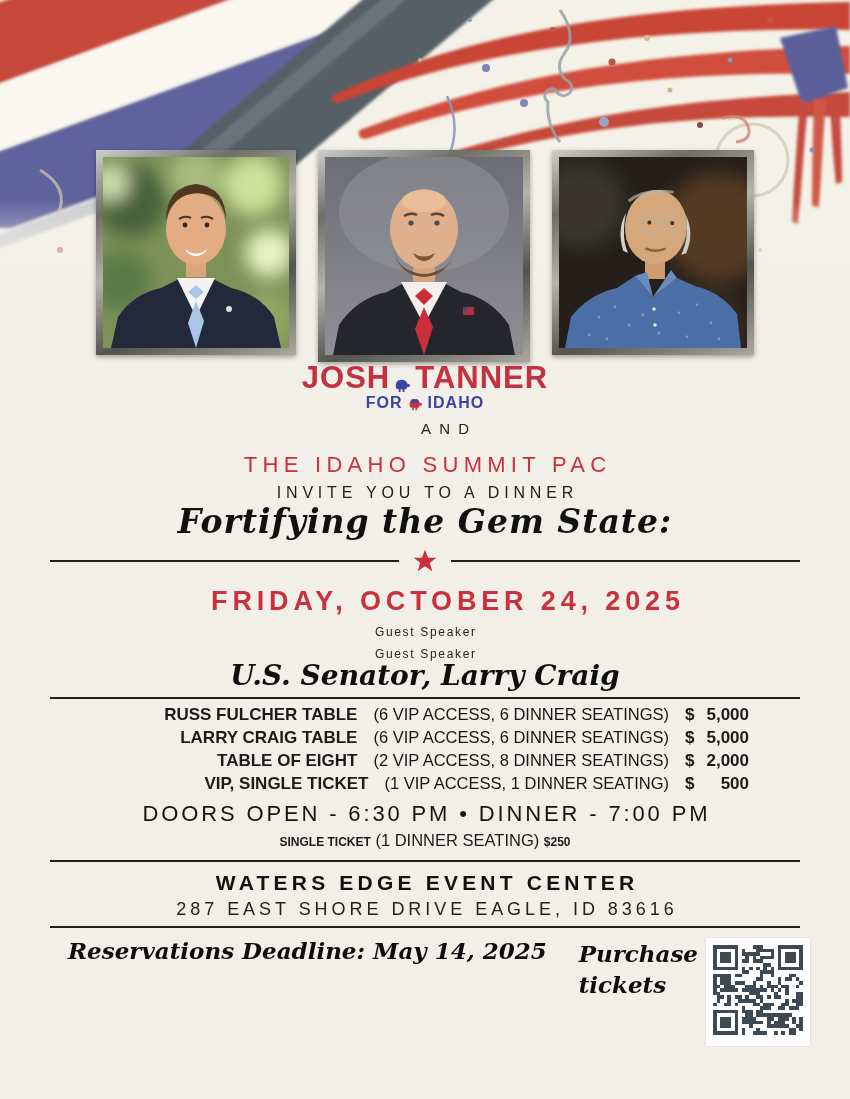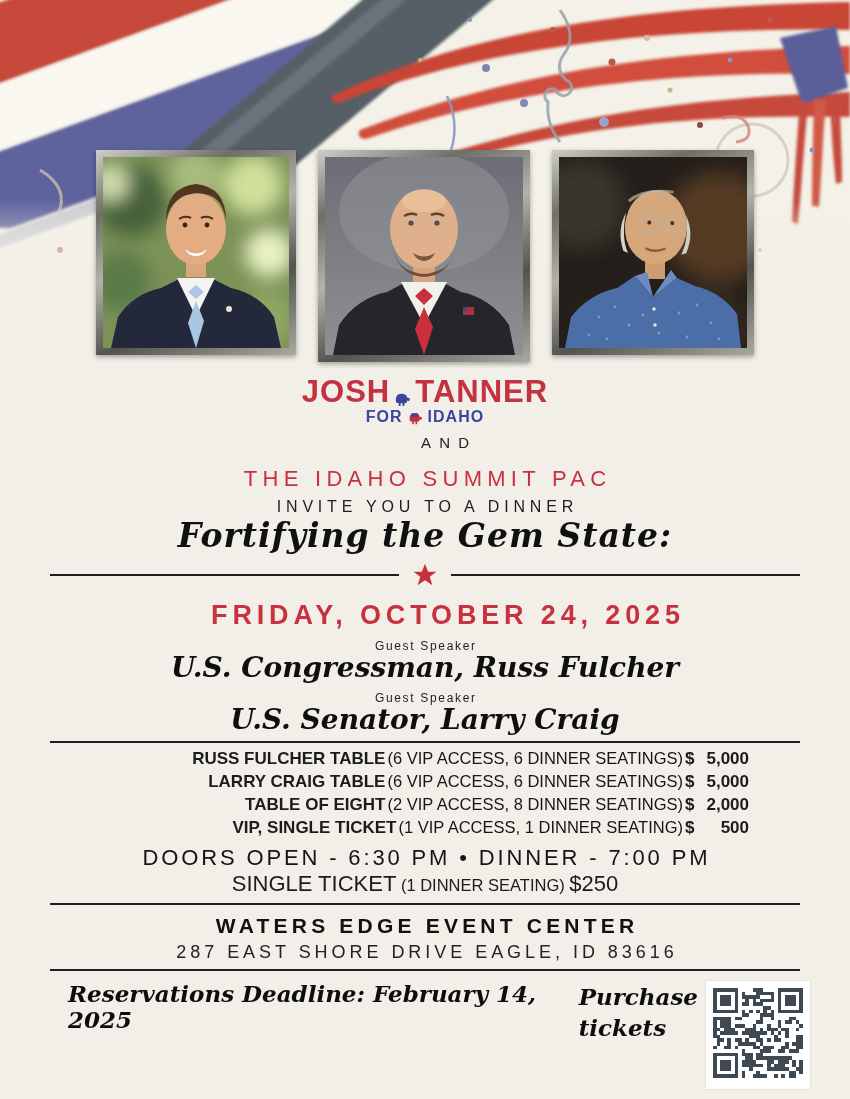--- a/index.html
+++ b/index.html
@@ -15,21 +15,21 @@
   
   .photos{display:flex;justify-content:center;align-items:flex-start;gap:22px;padding-top:150px;}
   .frame{
     padding:7px;
     background:linear-gradient(155deg,#cfcfca 0%,#6f6f68 22%,#b3b3ac 45%,#54544e 70%,#a9a9a2 100%);
     box-shadow:0 2px 5px rgba(0,0,0,.35);
   }
   .frame svg{display:block;}
 
   
-  .logo{margin-top:14px;line-height:1;}
+  .logo{margin-top:0;line-height:1;}
   .logo-name{font-size:31px;font-weight:800;letter-spacing:1px;color:#c23240;display:inline-flex;align-items:flex-end;gap:3px;}
   .logo-tag{margin-top:2px;font-size:16px;font-weight:700;letter-spacing:1px;color:#3b44a0;display:flex;justify-content:center;align-items:center;gap:4px;}
   .ele{display:inline-block;}
 
   .and{margin-top:9px;font-size:15px;letter-spacing:.55em;text-indent:.55em;color:#222;padding-left:40px;}
   .pac{margin-top:15px;font-size:22px;font-weight:400;letter-spacing:.24em;text-indent:.24em;color:#c8313d;}
   .invite{margin-top:6px;font-size:16px;letter-spacing:.3em;text-indent:.3em;color:#1d1d1d;}
 
   .script{font-family:"DejaVu Serif",serif;font-style:italic;font-weight:700;}
   .event-title{margin-top:2px;font-size:33px;line-height:36px;letter-spacing:1px;color:#101010;}
@@ -41,28 +41,28 @@
   .date{margin-top:12px;font-size:27px;font-weight:800;letter-spacing:.18em;text-indent:.18em;color:#c8313d;padding-left:41px;}
 
   .speaker-label{margin-top:8px;font-size:12px;letter-spacing:.14em;text-indent:.14em;color:#222;}
   .speaker-name{font-size:28px;line-height:30px;color:#0e0e0e;}
 
   .rule{width:750px;height:2px;background:#1e1e1e;margin:6px auto 0;}
   .rule.mt{margin-top:8px;}
 
   .vip-heading{margin-top:8px;font-size:23px;letter-spacing:.32em;text-indent:.32em;color:#141414;}
   .vip-rows{width:648px;margin:4px auto 0;}
-  .vip-row{display:flex;justify-content:flex-end;align-items:baseline;gap:2px;line-height:23px;white-space:nowrap;}
+  .vip-row{display:flex;justify-content:flex-end;align-items:baseline;gap:16px;line-height:23px;white-space:nowrap;}
   .row-name{font-weight:800;font-size:17px;}
   .row-details{font-size:16.5px;color:#161616;}
   .row-price{width:64px;display:flex;justify-content:space-between;font-weight:800;font-size:17px;}
 
   .doors-heading{margin-top:6px;font-size:22px;letter-spacing:.13em;text-indent:.13em;color:#141414;}
   .single-row{margin-top:3px;font-size:16.5px;line-height:20px;}
-  .single-row .b{font-weight:400;font-size:22px;}
+  .single-row .b{font-weight:700;font-size:12px;}
 
   .venue-name{margin-top:9px;font-size:21px;font-weight:800;letter-spacing:.2em;text-indent:.2em;color:#111;}
   .venue-address{margin-top:4px;font-size:18px;letter-spacing:.22em;text-indent:.22em;color:#222;}
 
   .footer{width:770px;margin:10px auto 0;display:flex;align-items:flex-start;text-align:left;}
   .footer-left{flex:1 1 auto;padding-left:28px;}
   .deadline{font-size:23px;line-height:26px;color:#0d0d0d;}
   .purchase{flex:0 0 118px;font-size:23px;line-height:31px;color:#0d0d0d;}
   .qr-box{flex:0 0 auto;margin-left:8px;background:#ffffff;padding:7px;box-shadow:0 0 2px rgba(0,0,0,.15);}
 </style>
@@ -288,21 +288,20 @@
     <svg class="star" viewBox="0 0 24 24" fill="#c8313d">
       <polygon points="12,1.5 14.9,9 22.5,9 16.4,13.7 18.8,21.5 12,16.8 5.2,21.5 7.6,13.7 1.5,9 9.1,9"></polygon>
     </svg>
     <div class="line"></div>
   </div>
 
   <div class="date">FRIDAY, OCTOBER 24, 2025</div>
 
   <div>
     <div class="speaker-label">Guest Speaker</div>
-    <div class="speaker-name script">U.S. Congressman, Russ Fulcher</div>
   </div>
   <div>
     <div class="speaker-label">Guest Speaker</div>
     <div class="speaker-name script">U.S. Senator, Larry Craig</div>
   </div>
 
   <div class="rule"></div>
 
 
   <div class="vip-rows">
@@ -349,21 +348,21 @@
 
   <div class="rule mt"></div>
 
   <div class="venue-name">WATERS EDGE EVENT CENTER</div>
   <div class="venue-address">287 EAST SHORE DRIVE EAGLE, ID 83616</div>
 
   <div class="rule"></div>
 
   <div class="footer">
     <div class="footer-left">
-      <div class="deadline script">Reservations Deadline: February 14, 2025</div>
+      <div class="deadline script">Reservations Deadline: May 14, 2025</div>
 
     </div>
     <div class="purchase script">
       <div>Purchase</div>
       <div>tickets</div>
 
     </div>
     <div class="qr-box">
       <svg id="qr" width="90" height="90" viewBox="0 0 25 25" shape-rendering="crispEdges">
           <rect x="11" y="0" width="1" height="1" fill="#3d4a54"></rect>

